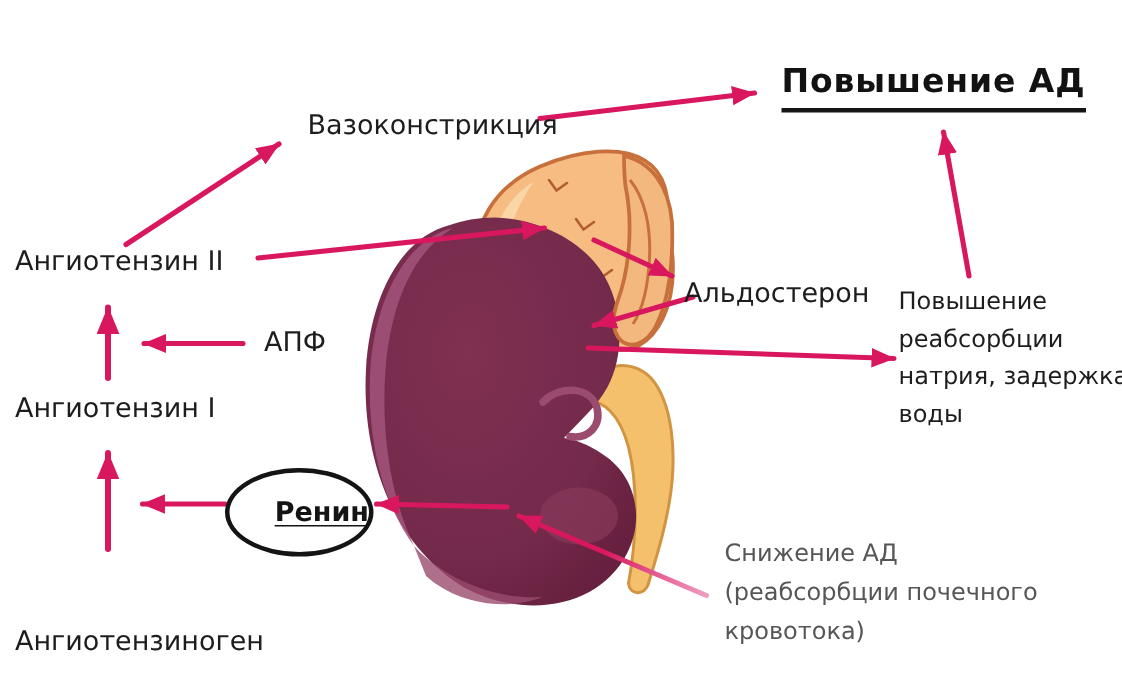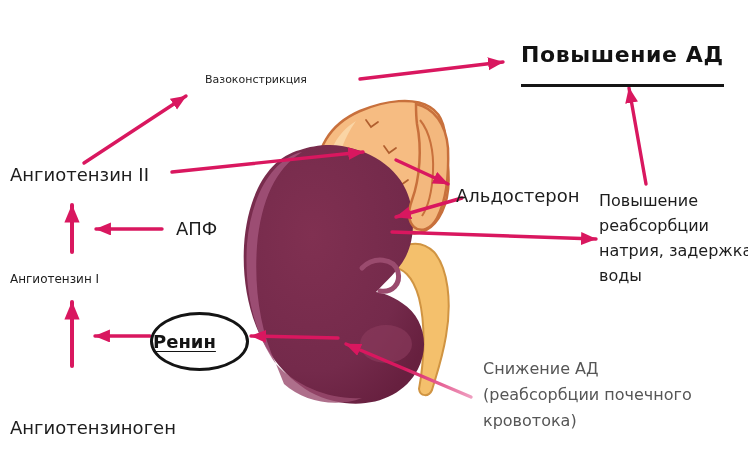--- a/index.html
+++ b/index.html
@@ -1,35 +1,35 @@
 <!DOCTYPE html>
 <html><head>
 <meta charset="utf-8">
 <style>
   html,body{margin:0;padding:0;background:#ffffff;}
   .stage{
     position:relative;width:748px;height:461px;background:#ffffff;
     font-family:"DejaVu Sans",sans-serif;overflow:hidden;color:#1d1d1d;
   }
   .layer{position:absolute;left:0;top:0;width:748px;height:461px;}
-  .lbl{position:absolute;white-space:nowrap;font-size:11px;color:#1d1d1d;z-index:3;}
+  .lbl{position:absolute;white-space:nowrap;font-size:18px;color:#1d1d1d;z-index:3;}
   .lbl-vaso{left:205px;top:73px;}
   .lbl-bp{
     left:521px;top:42px;font-size:22px;font-weight:bold;letter-spacing:.6px;
-    border-bottom:3px solid #151515;padding-bottom:17px;color:#121212;
+    border-bottom:3px solid #151515;padding-bottom:5px;color:#121212;
   }
   .lbl-angii{left:10px;top:164px;font-size:18px;}
   .lbl-ace{left:176px;top:218px;font-size:18px;}
-  .lbl-angi{left:10px;top:272px;font-size:12px;}
+  .lbl-angi{left:10px;top:262px;font-size:18px;}
   .lbl-atg{left:10px;top:377px;font-size:18px;margin-top:40px;}
   .lbl-aldo{left:456px;top:185px;font-size:18px;}
   .renin-ellipse{
     position:absolute;left:150px;top:312px;width:93px;height:53px;
     border:3px solid #141414;border-radius:50%;
-    display:flex;align-items:center;justify-content:flex-start;z-index:3;background:transparent;
+    display:flex;align-items:center;justify-content:flex-end;z-index:3;background:transparent;
   }
   .renin-ellipse .renin-text{
     font-size:18px;font-weight:600;text-decoration:underline;
     text-underline-offset:3px;color:#141414;
   }
   .textblock{position:absolute;font-size:16px;line-height:25px;color:#1d1d1d;z-index:3;}
   .tb-reabs{left:599px;top:188px;}
   .tb-down{left:483px;top:356px;line-height:26px;color:#565656;}
   .textblock div{white-space:nowrap;}
 </style>

